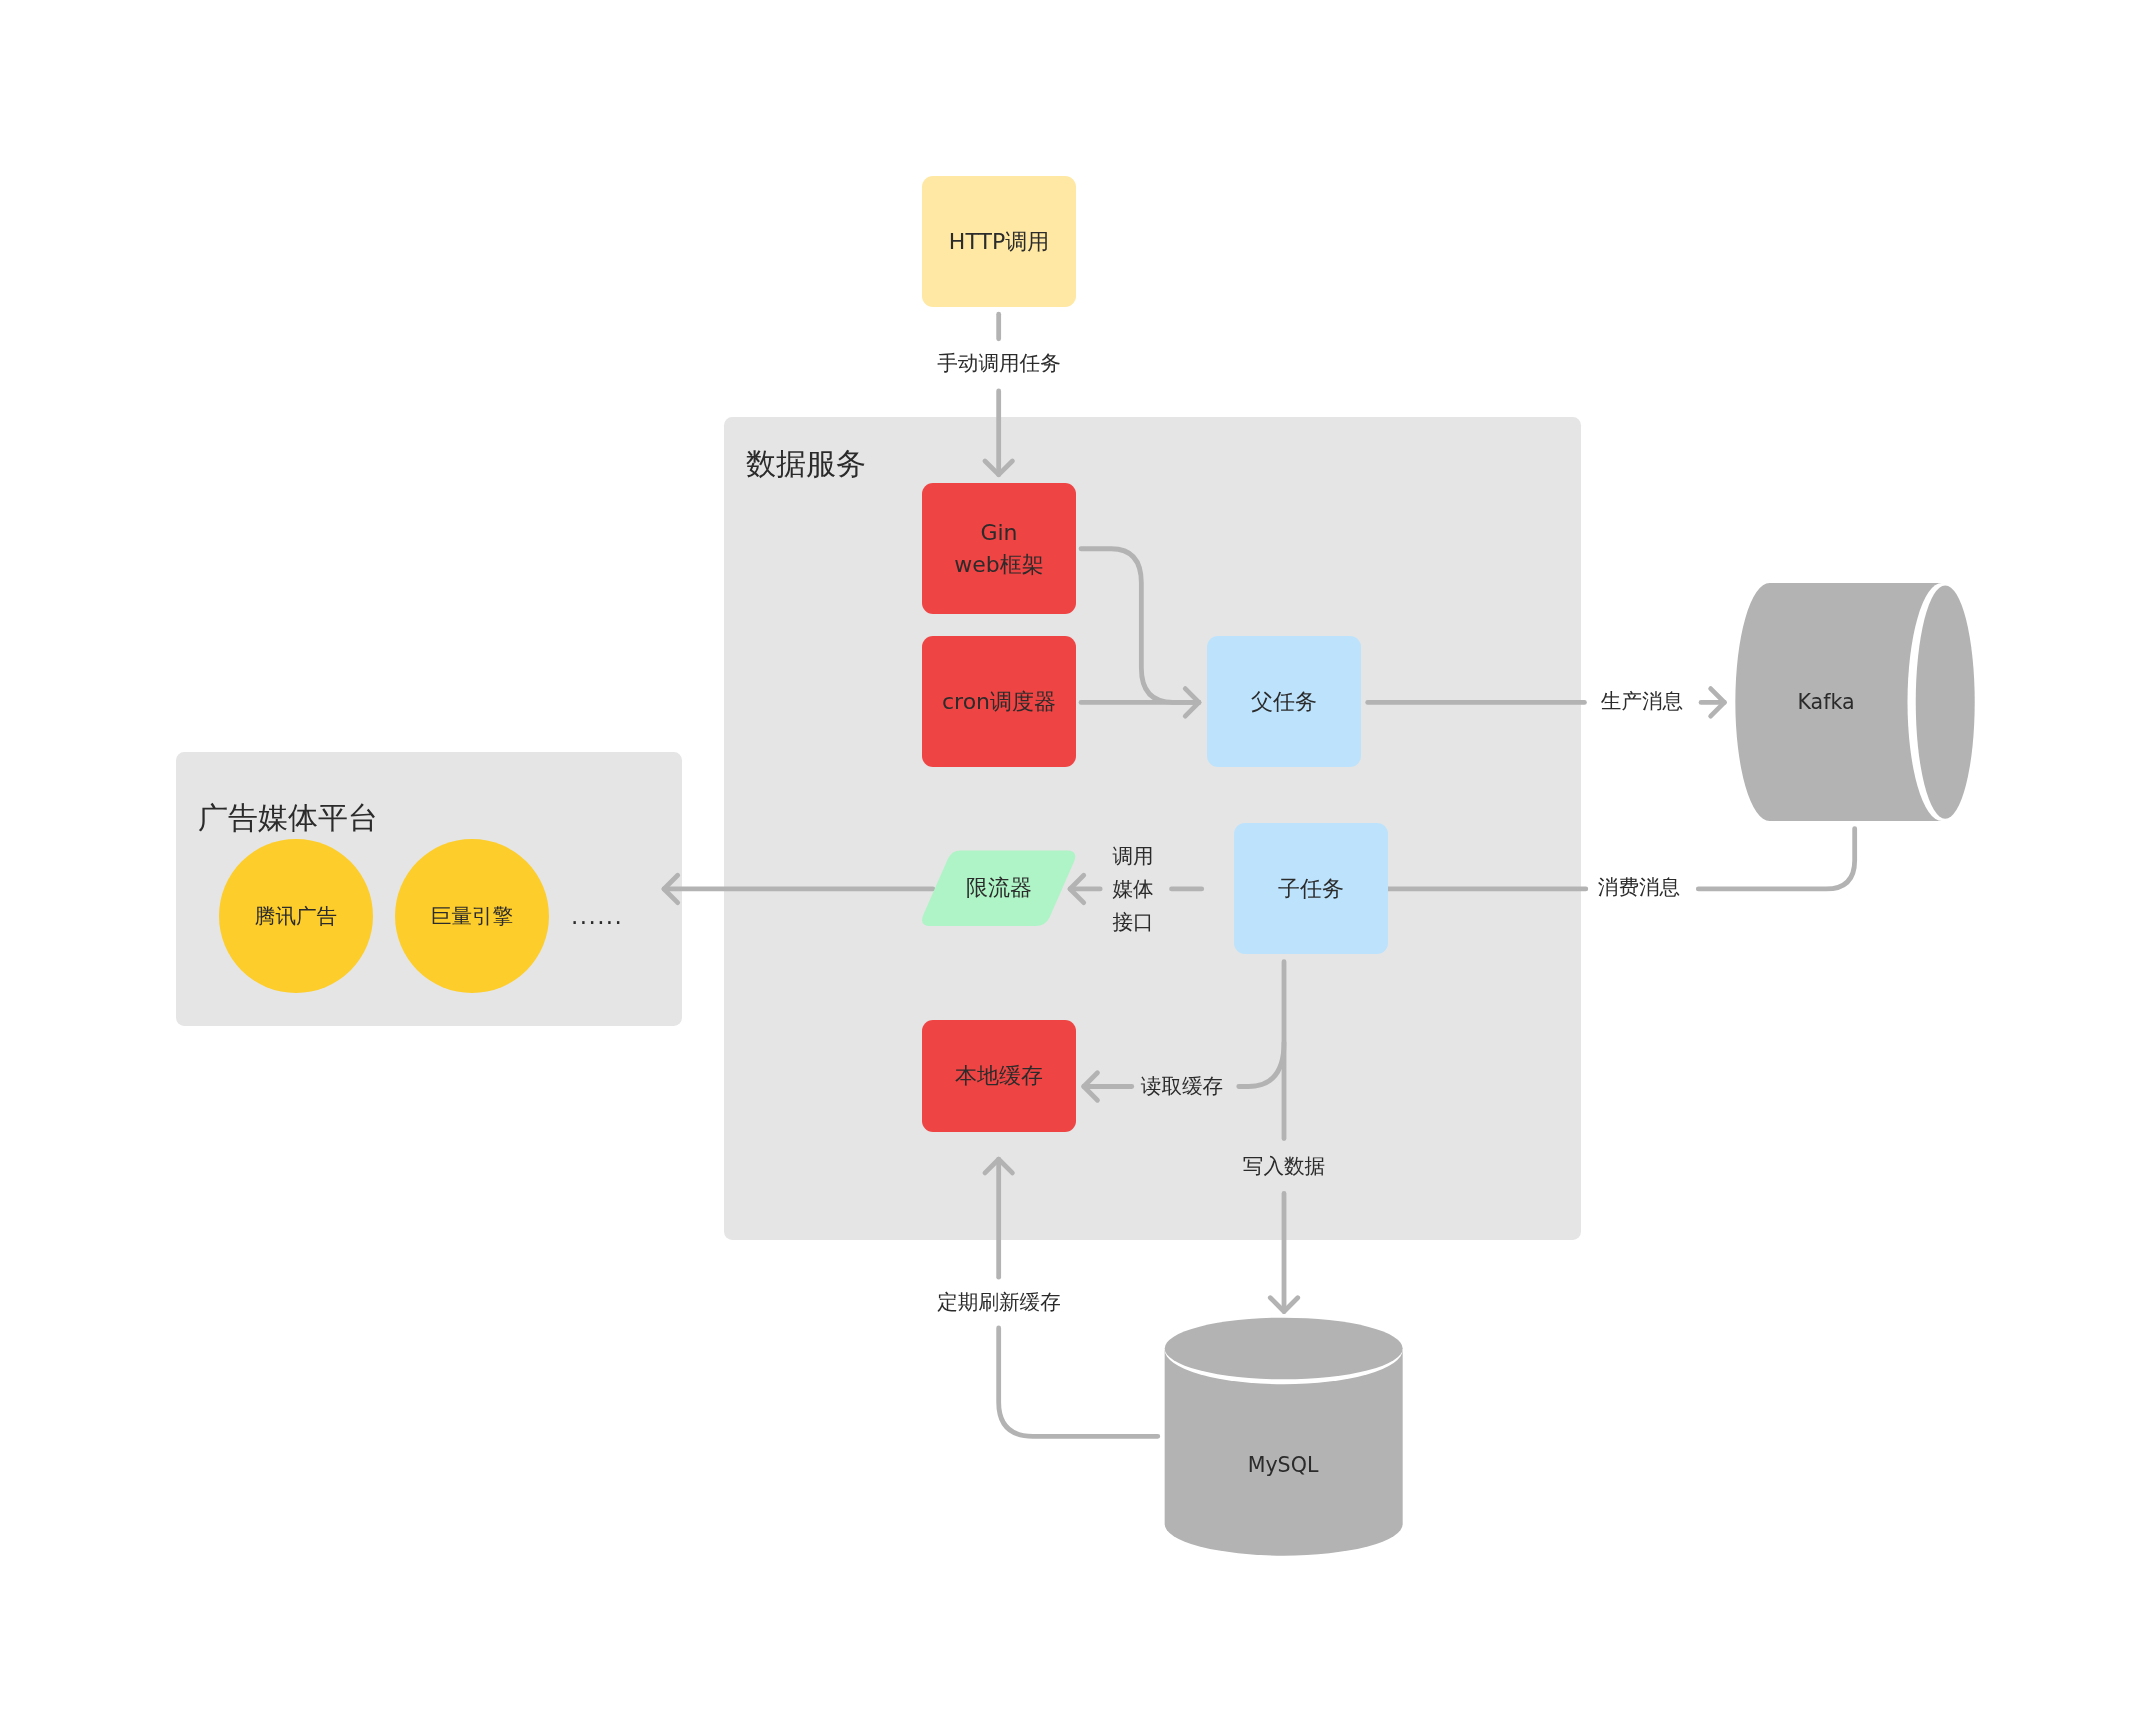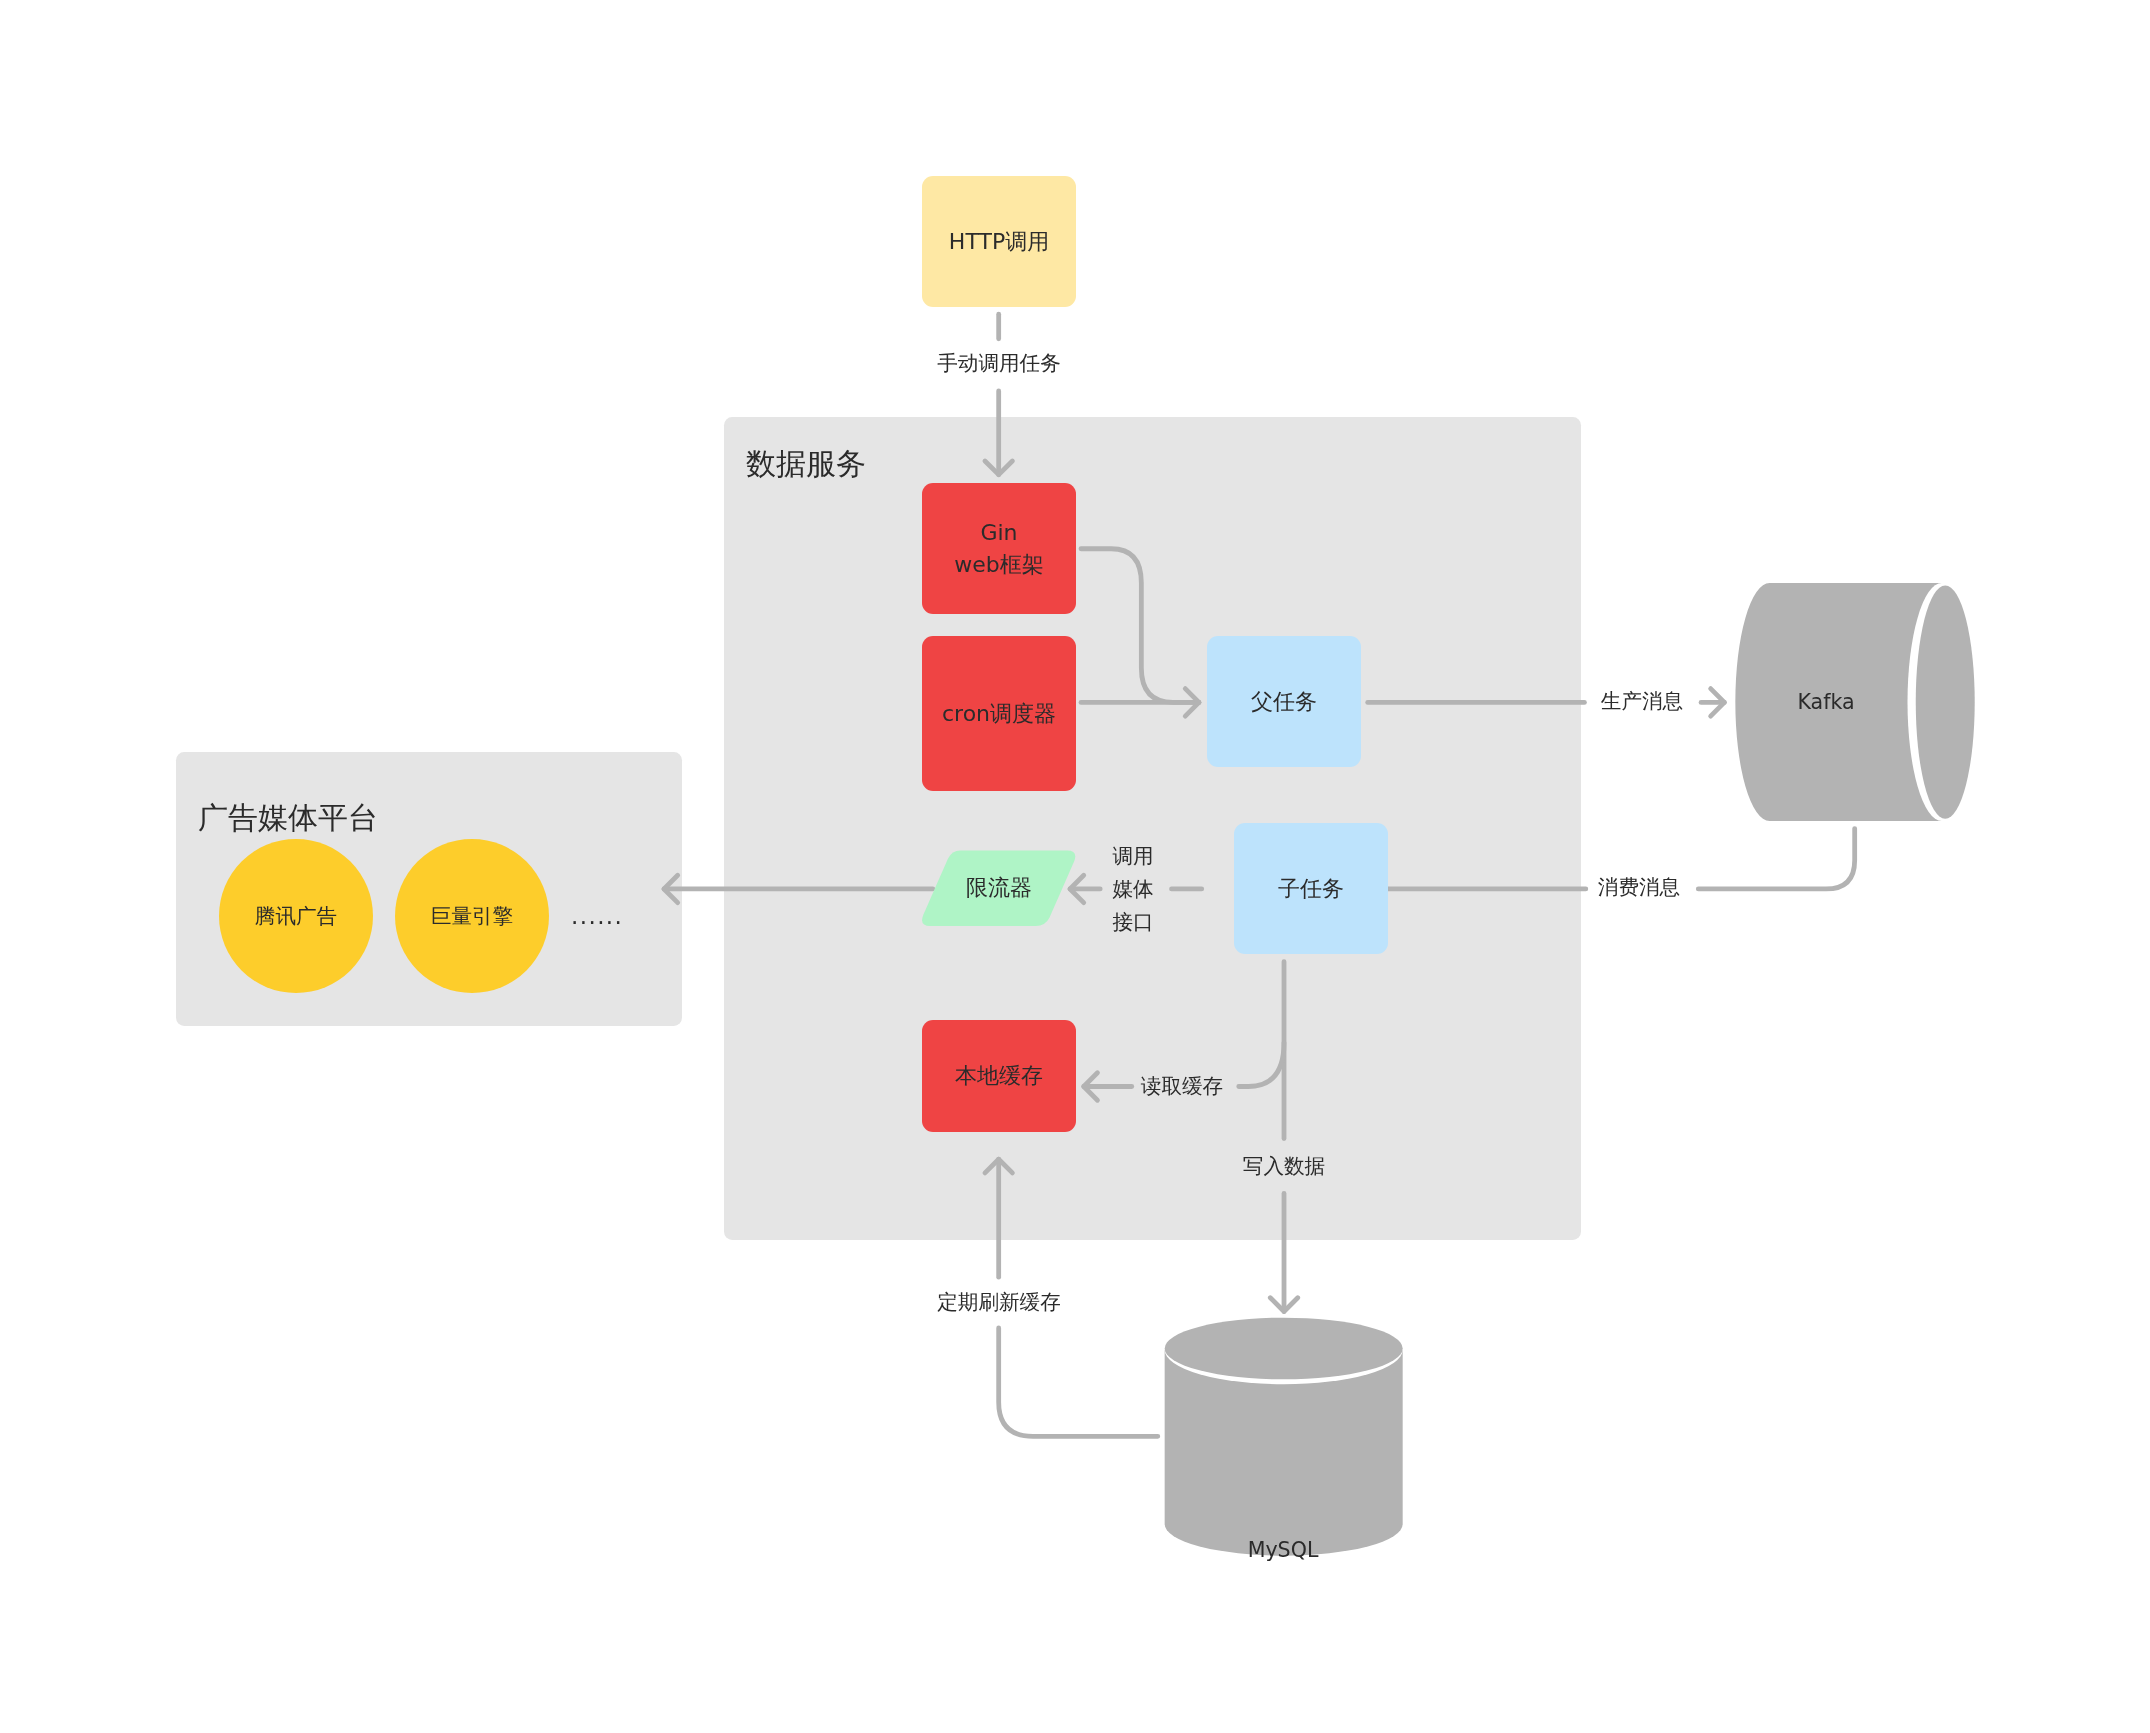--- a/index.html
+++ b/index.html
@@ -88,42 +88,42 @@
 
 <div class="node yellow" style="left:922px; top:176px; width:154px; height:131px;">
   <span>HTTP调用</span>
 </div>
 
 <div class="node green" style="left:922px; top:483px; width:154px; height:131px; flex-direction:column;">
   <span>Gin</span>
   <span>web框架</span>
 </div>
 
-<div class="node green" style="left:922px; top:636px; width:154px; height:155px;">
+<div class="node green" style="left:922px; top:636px; width:154px; height:131px;">
   <span>cron调度器</span>
 </div>
 
 <div class="node blue" style="left:1207px; top:636px; width:154px; height:131px;">
   <span>父任务</span>
 </div>
 
 <div class="node blue" style="left:1207px; top:823px; width:154px; height:131px;margin-left:27px;">
   <span>子任务</span>
 </div>
 
 <div class="node" style="left:922px; top:850px; width:154px; height:75px; background:transparent;">
   <span>限流器</span>
 </div>
 
 <div class="node green" style="left:922px; top:1020px; width:154px; height:112px;">
   <span>本地缓存</span>
 </div>
 
 <div class="cyl-label" style="left:1826px; top:702px;">Kafka</div>
-<div class="cyl-label" style="left:1283px; top:1550px;">MySQL</div>
+<div class="cyl-label" style="left:1283px; top:1465px;">MySQL</div>
 
 <div class="circle" style="left:219px; top:839px; width:154px; height:154px;align-items:center;">
   <span>腾讯广告</span>
 </div>
 <div class="circle" style="left:395px; top:839px; width:154px; height:154px;">
   <span>巨量引擎</span>
 </div>
 <div class="dots" style="left:571px; top:903px;">......</div>
 
 <div class="edge-label" style="left:999px; top:363px;">手动调用任务</div>

